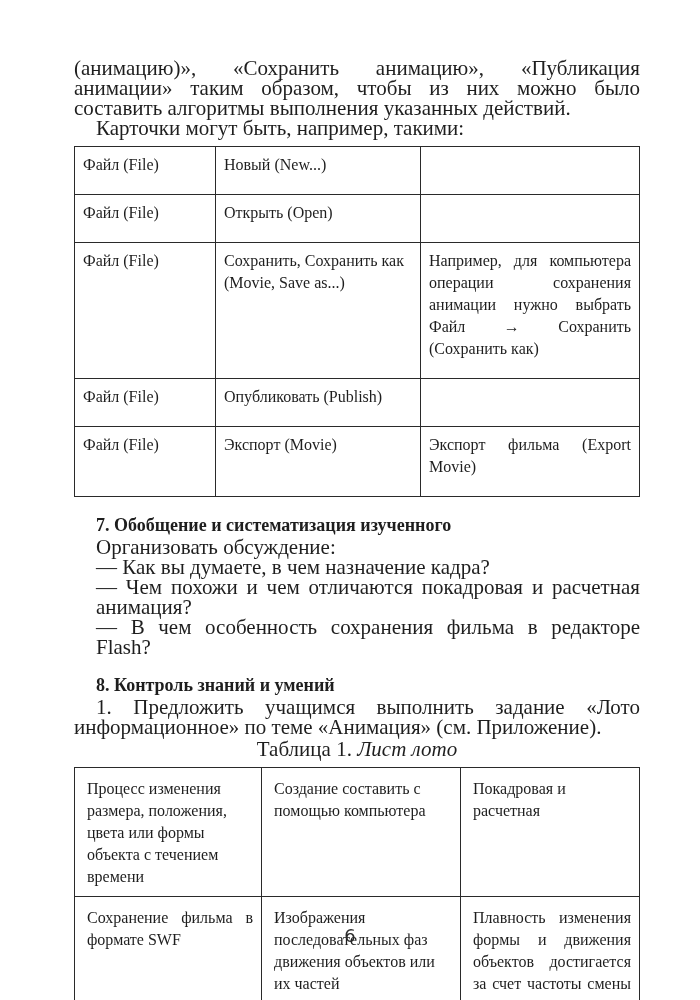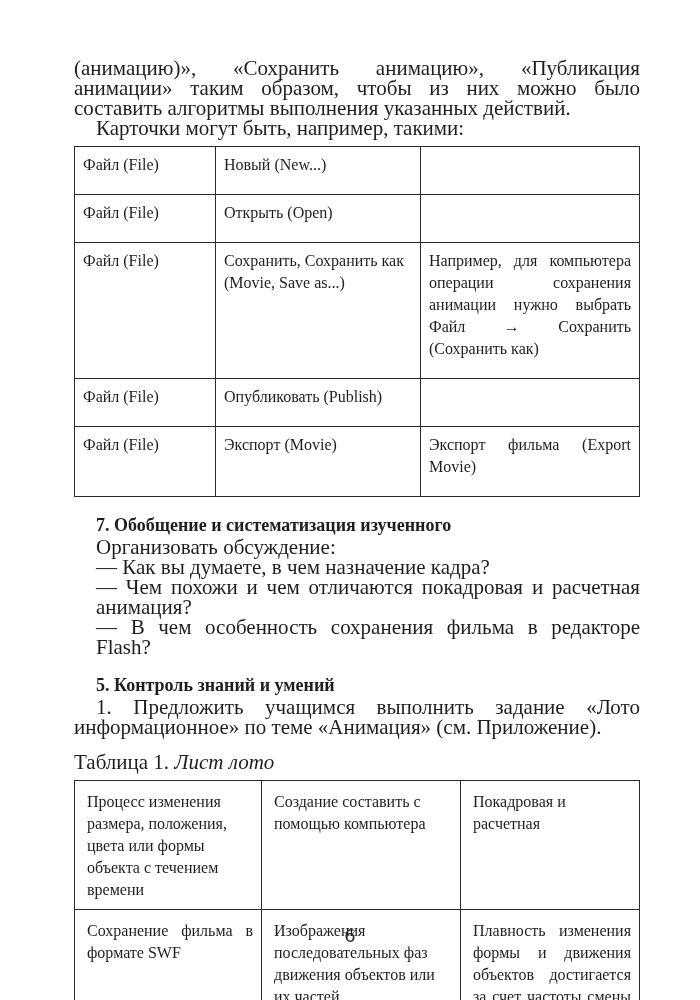--- a/index.html
+++ b/index.html
@@ -14,21 +14,21 @@
   .just-last { text-align-last: justify; }
   table.t1 {
     border-collapse: collapse; width: 566px; margin-top: 8px;
     font-size: 16px; line-height: 22px;
   }
   table.t1 td { border: 1.5px solid #2a2a2a; padding: 7px 8px 18px 8px; vertical-align: top; }
   table.t1 td.c1 { width: 124px; }
   table.t1 td.c2 { width: 188px; }
   .sec-title { font-weight: bold; margin-top: 16px; padding-left: 22px; font-size: 18px; line-height: 24px; }
   .plain-indent { padding-left: 22px; }
-  .caption { text-align: left; margin-top: 15px; }
+  .caption { text-align: center; margin-top: 2px; }
   .caption i { font-style: italic; }
   table.t2 {
     border-collapse: collapse; width: 566px; margin-top: 8px;
     font-size: 16px; line-height: 22px;
   }
   table.t2 td { border: 1.5px solid #2a2a2a; padding: 10px 8px 8px 12px; vertical-align: top; }
   table.t2 td.a { width: 166px; }
   table.t2 td.b { width: 175px; }
   .timeline {
     width: 184px; height: 62px; border: 1px solid #9a9a9a; background: #f3f3f3;
@@ -81,21 +81,21 @@
         </tr>
       </tbody>
   </table>
 
   <p class="sec-title">7. Обобщение и систематизация изученного</p>
   <p class="plain-indent">Организовать обсуждение:</p>
   <p class="plain-indent">— Как вы думаете, в чем назначение кадра?</p>
   <p class="plain-indent">— Чем похожи и чем отличаются покадровая и расчетная анимация?</p>
   <p class="plain-indent">— В чем особенность сохранения фильма в редакторе Flash?</p>
 
-  <p class="sec-title">5. Контроль знаний и умений</p>
+  <p class="sec-title">8. Контроль знаний и умений</p>
   <p class="indent">1. Предложить учащимся выполнить задание «Лото информационное» по теме «Анимация» (см. Приложение).</p>
   <p class="caption">
     <span>Таблица 1.</span>
     <i>Лист лото</i>
   </p>
 
   <table class="t2">
     <tbody>
       <tr>
         <td class="a">Процесс изменения размера, положения, цвета или формы объекта с течением времени</td>

